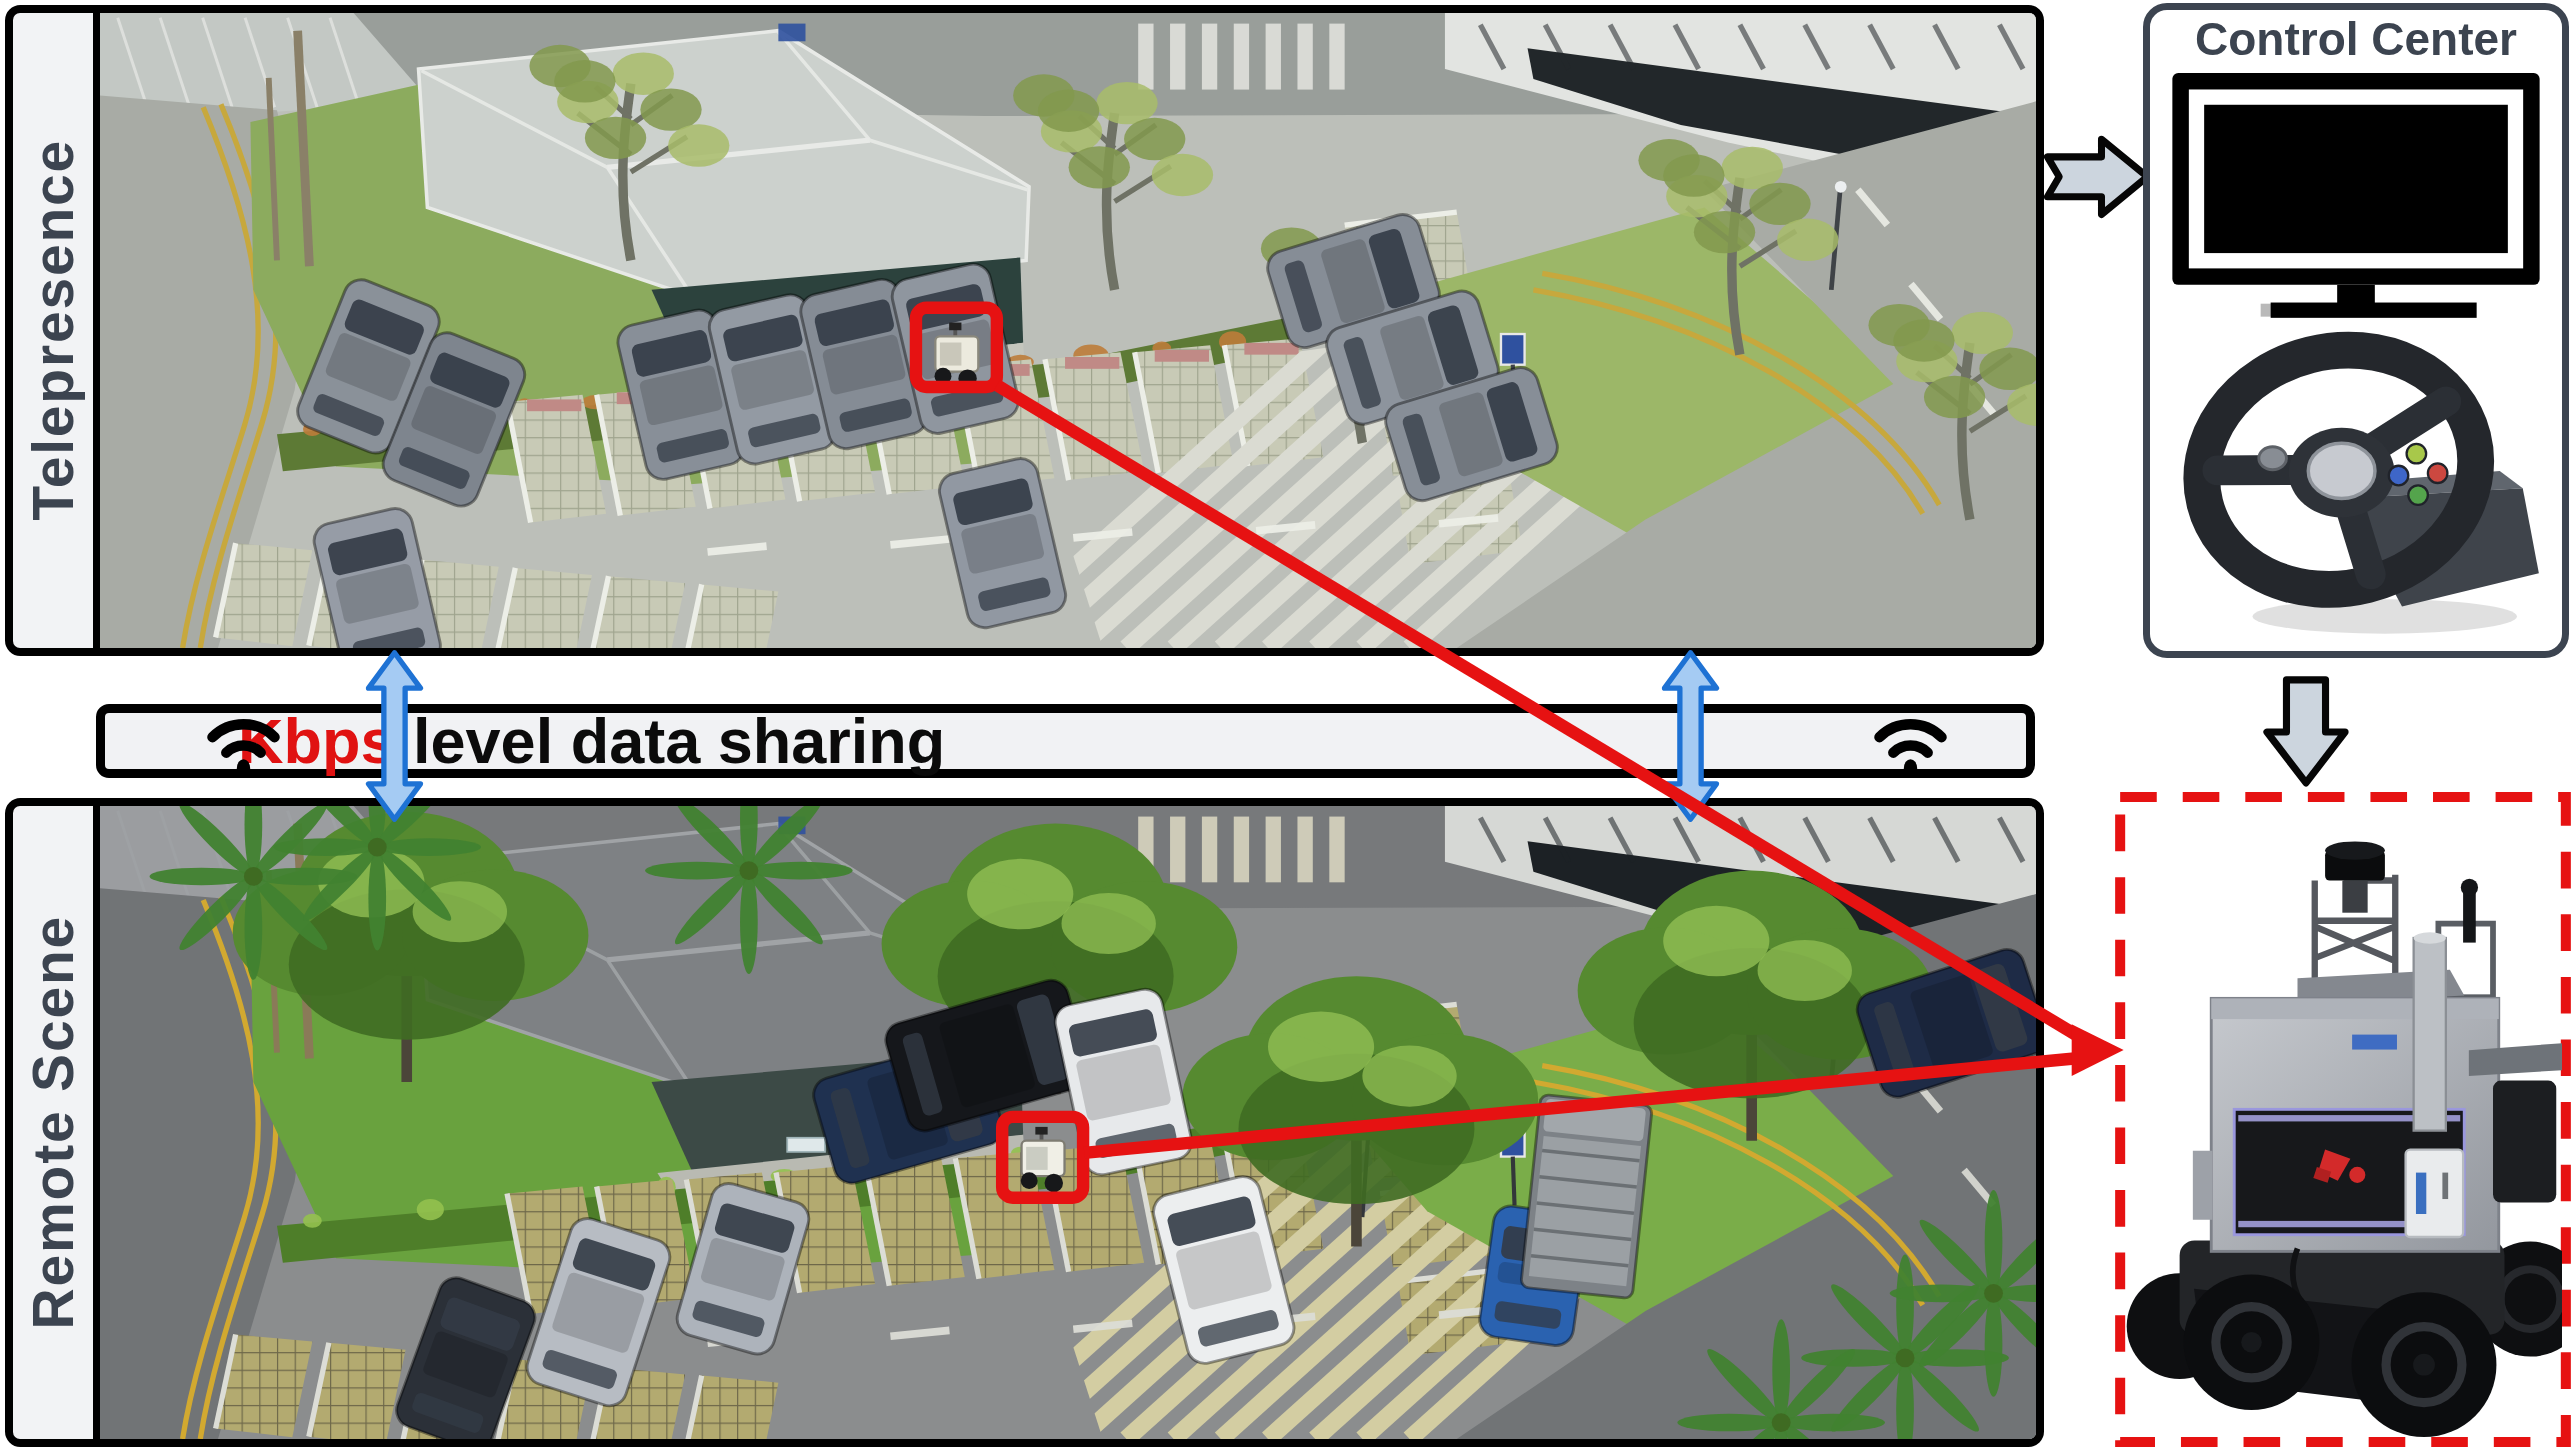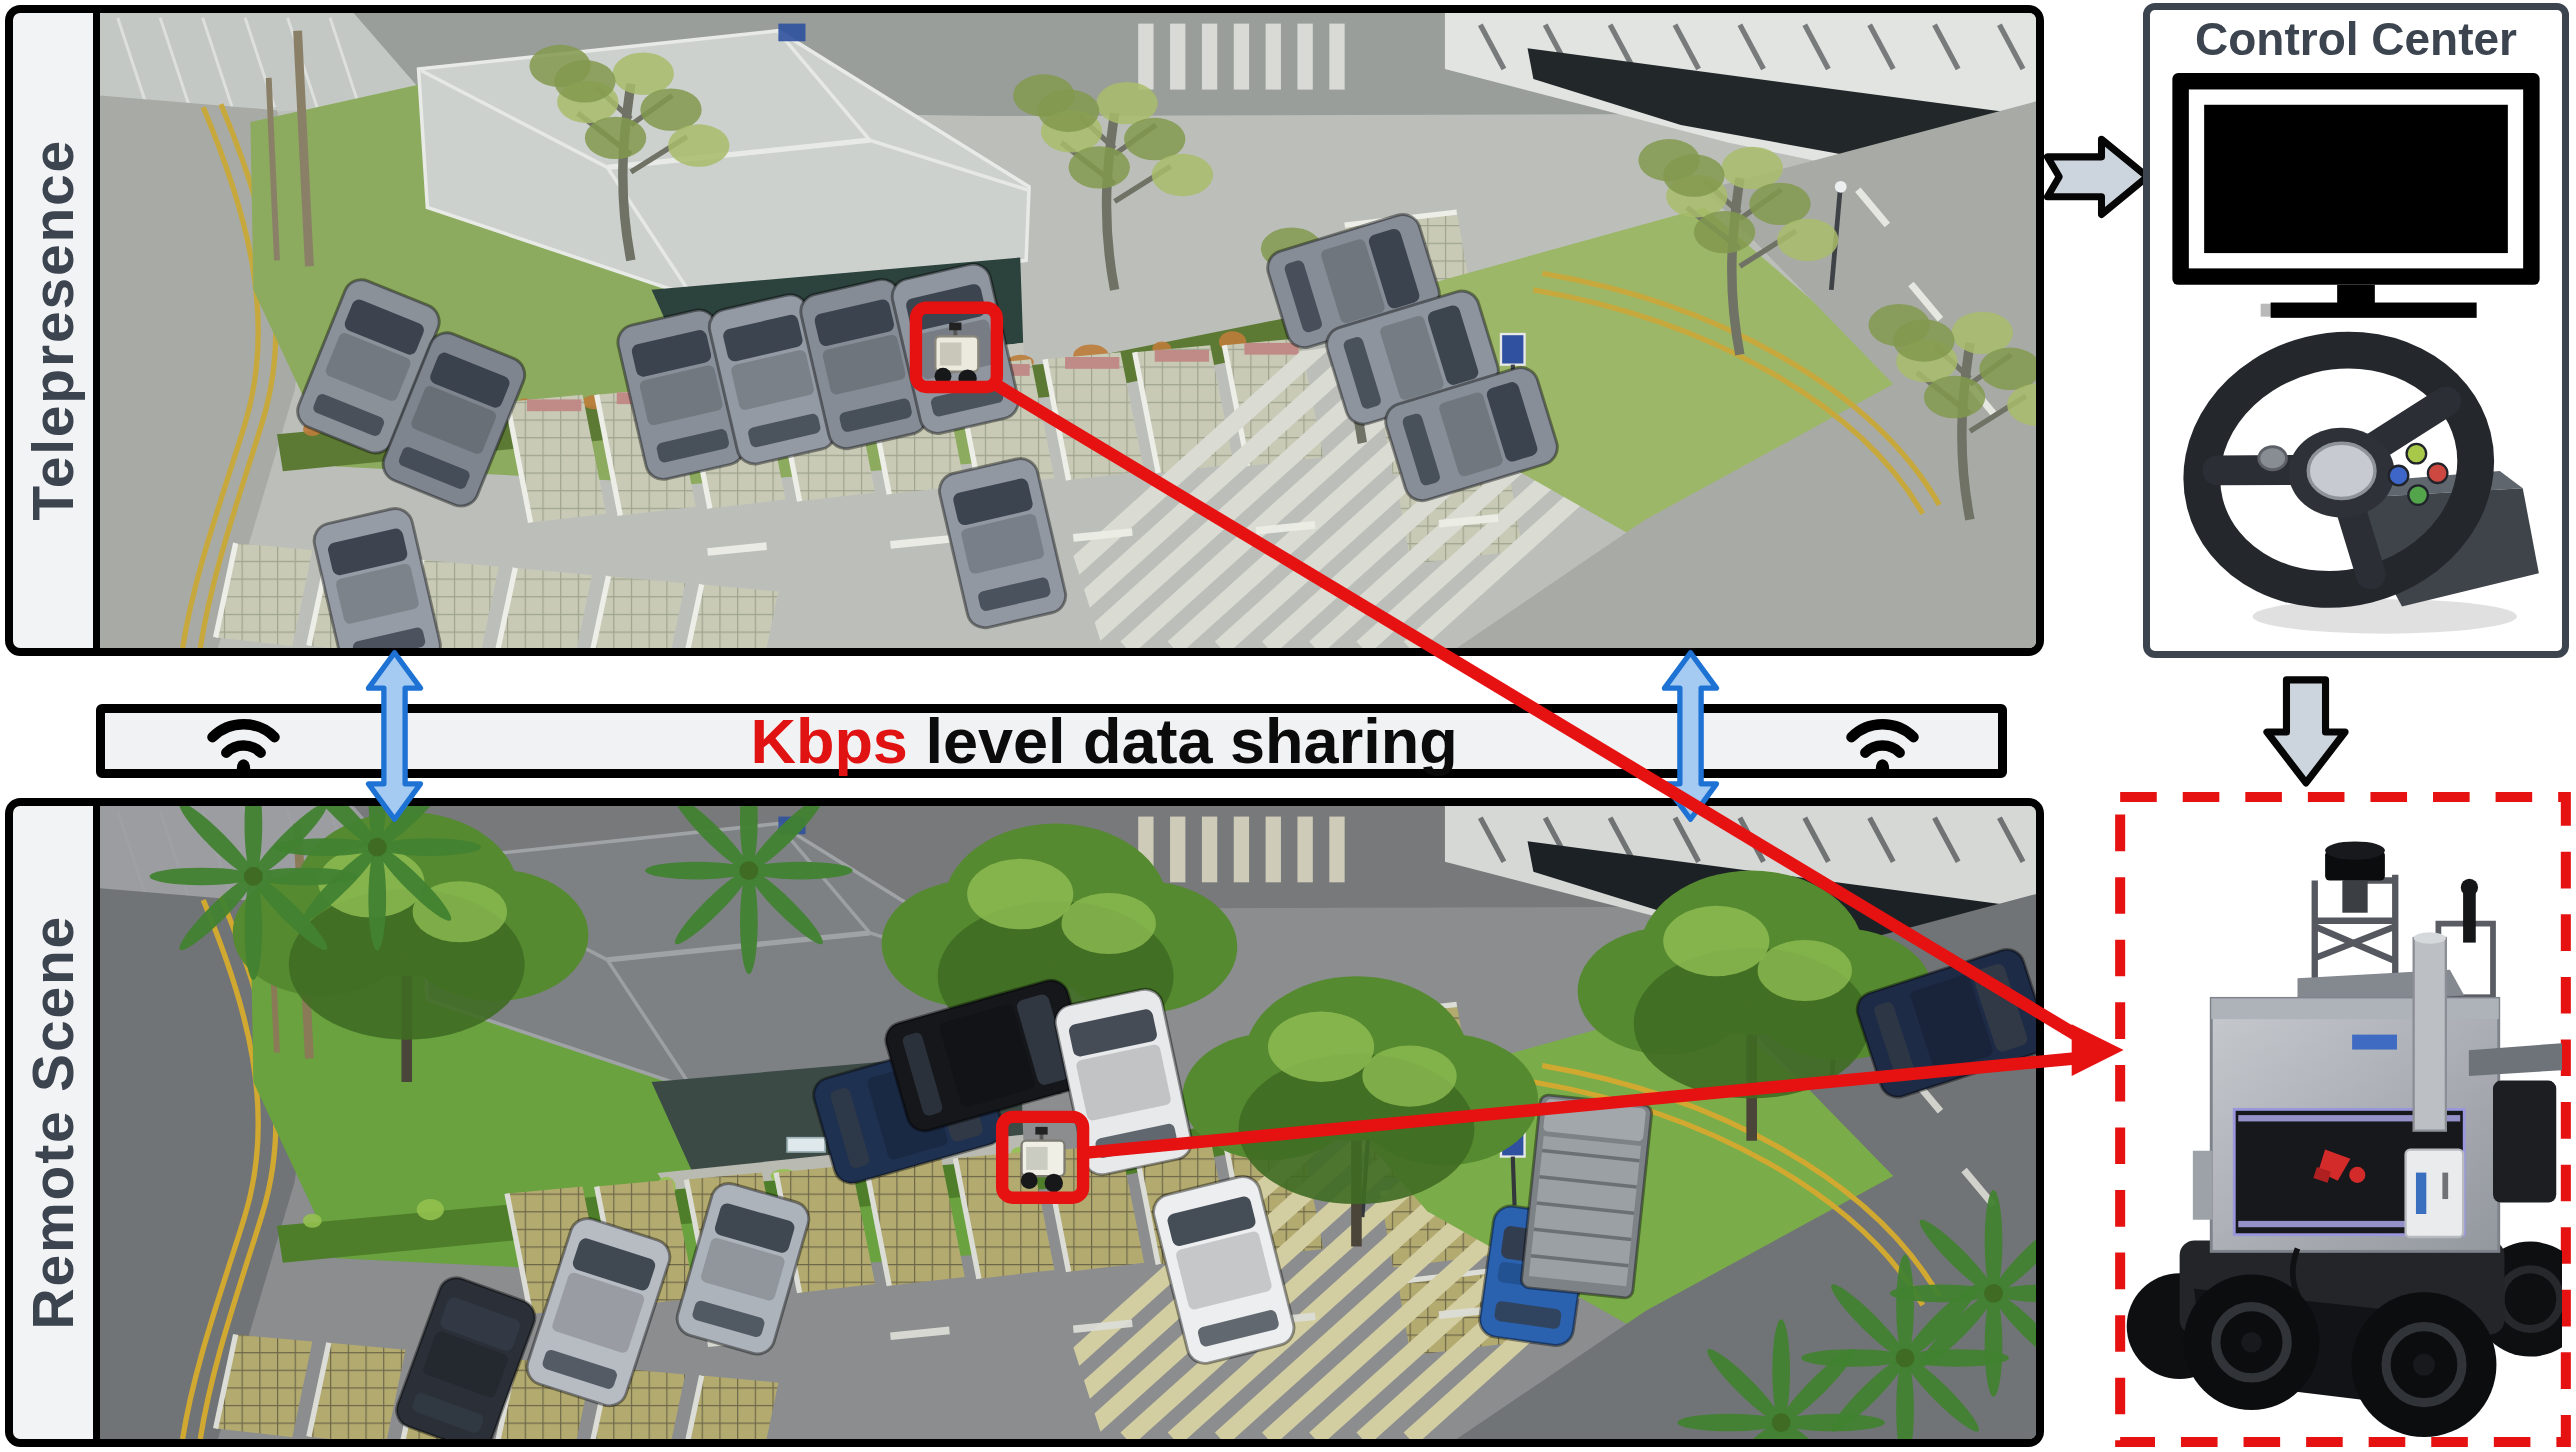--- a/index.html
+++ b/index.html
@@ -12,33 +12,33 @@
   .panel.bottom{top:798px;height:633px;}
   .panel-label{width:80px;background:#f2f3f5;border-right:7.7px solid #000;
                display:flex;align-items:center;justify-content:center;
                border-radius:7px 0 0 7px;flex:0 0 auto;}
   .vtext{writing-mode:vertical-rl;transform:rotate(180deg);font-weight:bold;
          font-size:57px;color:#3c4450;letter-spacing:1.8px;white-space:nowrap;}
   .scene{flex:1;position:relative;overflow:hidden;border-radius:0 7px 7px 0;background:#b5b8b2;}
   .scene svg{position:absolute;left:0;top:0;width:100%;height:100%;}
   
   .link-bar{position:absolute;left:96px;top:704px;width:1893px;height:56px;
-            background:#f1f2f4;border:9.4px solid #000;border-radius:6px;z-index:10;
-            display:flex;align-items:center;justify-content:center;}
+            background:#f1f2f4;border:9.4px solid #000;border-radius:13px;z-index:10;
+            display:flex;align-items:center;padding-left:28px;}
   .bar-text{font-size:63px;font-weight:bold;color:#0b0b0b;line-height:1;white-space:pre;}
   .bar-text .hl{color:#e01212;}
   .wifi{position:absolute;top:-8.3px;width:89px;height:72px;}
   .wifi.left{left:94px;} .wifi.right{right:71px;}
   
   .abs{position:absolute;}
   .blue-arrow{z-index:20;}
   .gray-arrow{z-index:5;}
   
   .control-box{position:absolute;left:2143px;top:3px;width:412px;height:641px;
-               border:7.7px solid #3c4450;border-radius:12px;background:#fff;z-index:5;}
+               border:7.7px solid #3c4450;border-radius:24px;background:#fff;z-index:5;}
   .cc-title{text-align:center;font-size:46px;font-weight:bold;color:#3c4450;margin-top:2.4px;}
   
   .robot-box{position:absolute;left:2114px;top:791px;width:458px;height:657px;z-index:4;background:#fff;}
   .robot-box > svg{position:absolute;left:0;top:0;}
   
   .overlay{position:absolute;left:0;top:0;width:2576px;height:1453px;z-index:60;pointer-events:none;}
 </style>
 </head>
 <body>
 

